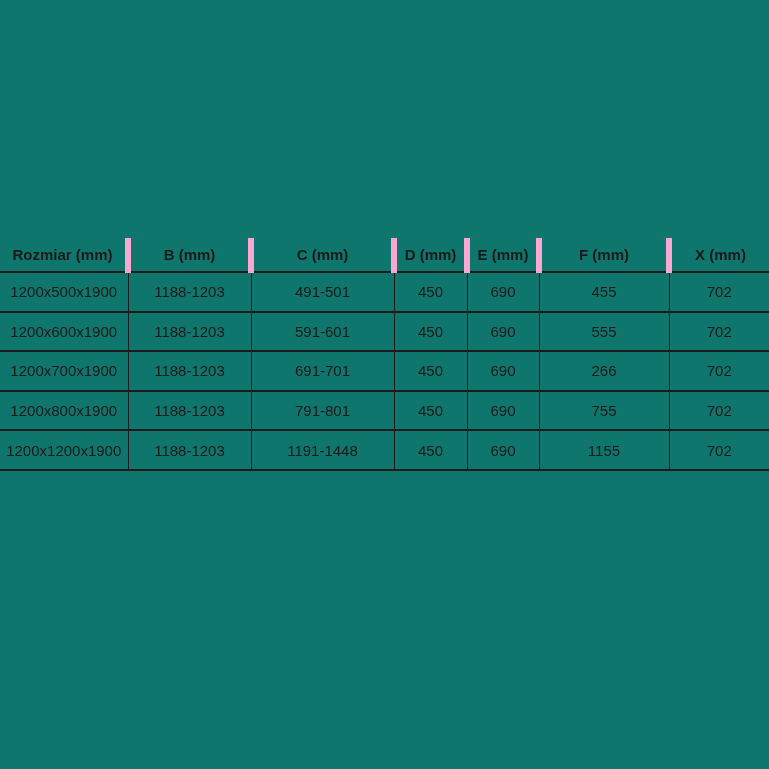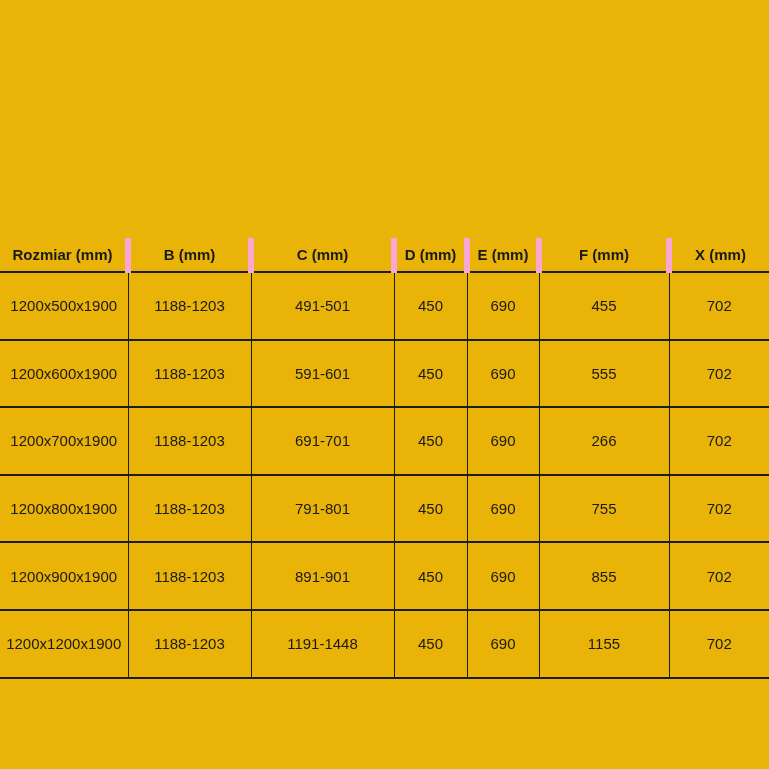--- a/index.html
+++ b/index.html
@@ -4,21 +4,21 @@
 <style>
   html, body {
     margin: 0;
     padding: 0;
     background: #ffffff;
   }
   .canvas {
     position: relative;
     width: 769px;
     height: 769px;
-    background: #eab308;
+    background: #0f766e;
     overflow: hidden;
     font-family: "Liberation Sans", sans-serif;
     color: #1a1a1a;
   }
   table.dims {
     position: absolute;
     top: 238px;
     left: 0;
     width: 769px;
     border-collapse: collapse;
@@ -34,21 +34,21 @@
     border-bottom: 2px solid #1c1c1c;
     border-left: 6px solid #f9a8d4;
     white-space: nowrap;
     overflow: hidden;
   }
   table.dims td {
     font-weight: normal;
     text-align: center;
     vertical-align: middle;
     height: 29.6px;
-    padding: 18px 2px;
+    padding: 4px 2px;
     border-bottom: 2px solid #1c1c1c;
     border-left: 1px solid #1c1c1c;
     white-space: nowrap;
     overflow: hidden;
     margin-top: 22px;
   }
   table.dims th:first-child,
   table.dims td:first-child {
     border-left: none;
   }
@@ -109,29 +109,20 @@
         <tr>
           <td>1200x800x1900</td>
           <td>1188-1203</td>
           <td>791-801</td>
           <td>450</td>
           <td>690</td>
           <td>755</td>
           <td>702</td>
         </tr>
         <tr>
-          <td>1200x900x1900</td>
-          <td>1188-1203</td>
-          <td>891-901</td>
-          <td>450</td>
-          <td>690</td>
-          <td>855</td>
-          <td>702</td>
-        </tr>
-        <tr>
           <td>1200x1200x1900</td>
           <td>1188-1203</td>
           <td>1191-1448</td>
           <td>450</td>
           <td>690</td>
           <td>1155</td>
           <td>702</td>
         </tr>
       </tbody>
   </table>

